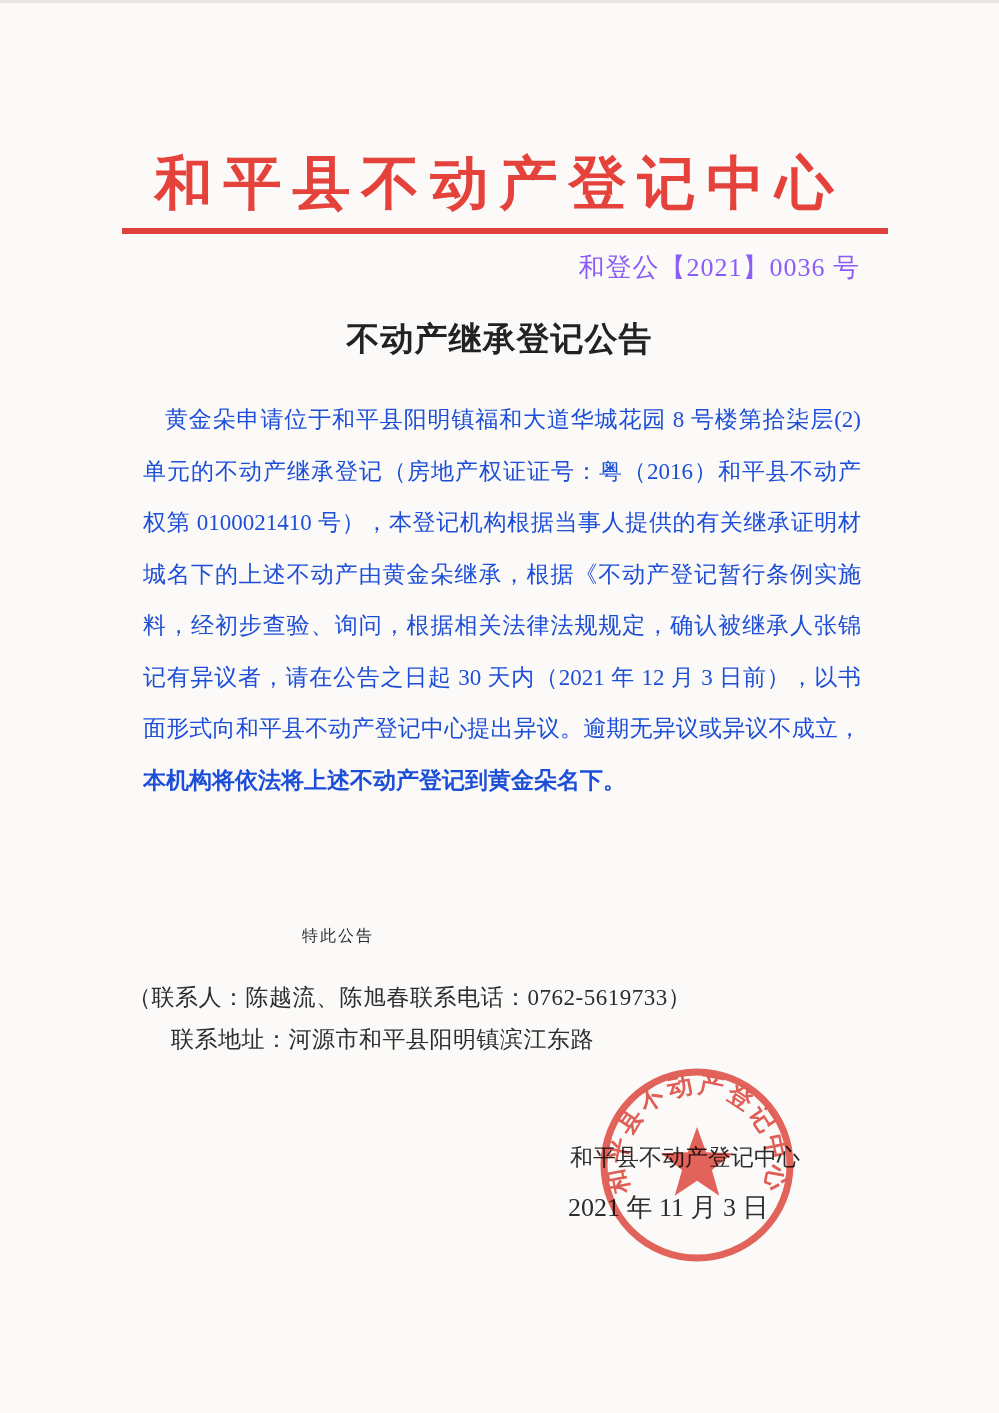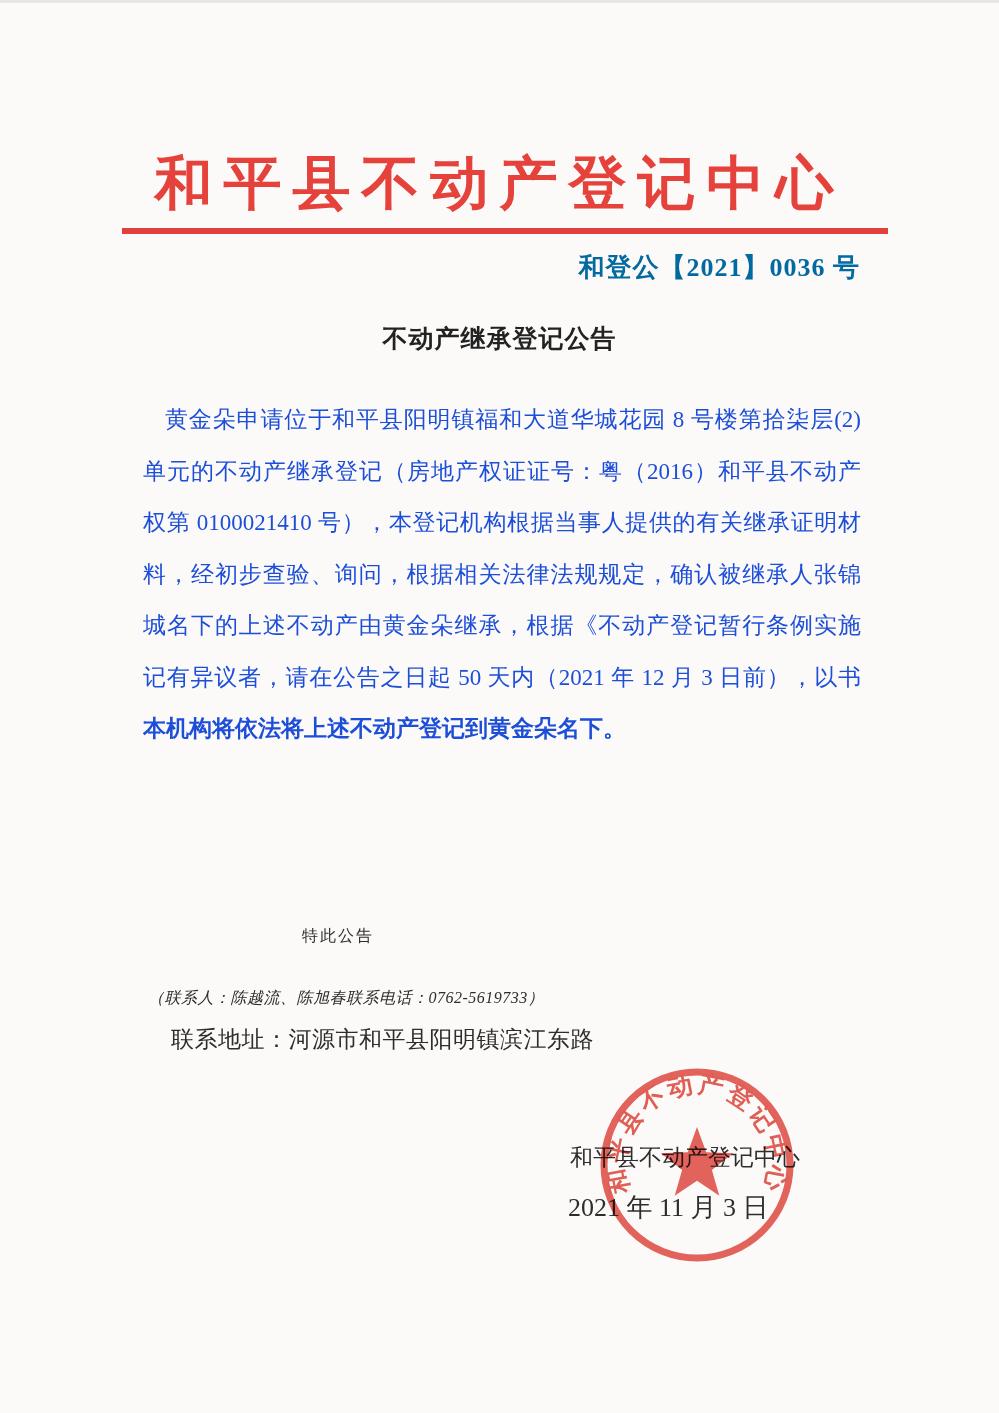--- a/index.html
+++ b/index.html
@@ -31,33 +31,33 @@
     top: 225px; left: 122px;
     width: 766px; height: 6px;
     background: #e0413c;
   }
   .doc-number {
     position: absolute;
     top: 250px;
     right: 139px;
     font-size: 26px;
     line-height: 30px;
-    font-weight: 700;
+    font-weight: 400;
     letter-spacing: 1px;
-    color: #0369a1;
+    color: #8b5cf6;
     white-space: nowrap;
   }
 
   
   .notice-title {
     position: absolute;
     top: 318px; left: 0; right: 0;
     margin: 0;
     text-align: center;
-    font-size: 25px;
+    font-size: 33px;
     line-height: 36px;
     font-weight: bold;
     letter-spacing: 1px;
     color: #222;
     white-space: nowrap;
   }
 
   
   .body-block {
     position: absolute;
@@ -78,25 +78,24 @@
 
   .closing {
     position: absolute;
     top: 919px; left: 302px;
     font-size: 16px; line-height: 28px;
     letter-spacing: 2px;
     white-space: nowrap;
   }
   .contact {
     position: absolute;
-    top: 981px; left: 148px;
-    font-size: 16px; line-height: 28px;
+    top: 981px; left: 128px;
+    font-size: 23px; line-height: 28px;
     letter-spacing: 0.5px;
     white-space: nowrap;
-    font-style: italic;
   }
   .address {
     position: absolute;
     top: 1023px; left: 171px;
     font-size: 23px; line-height: 28px;
     letter-spacing: 0.5px;
     white-space: nowrap;
   }
   .signature {
     position: absolute;
@@ -139,23 +138,24 @@
   <div class="red-rule"></div>
 
   <div class="doc-number">和登公【2021】0036 号</div>
 
   <h1 class="notice-title">不动产继承登记公告</h1>
 
   <div class="body-block">
     <div class="body-line indent">黄金朵申请位于和平县阳明镇福和大道华城花园 8 号楼第拾柒层(2)</div>
     <div class="body-line">单元的不动产继承登记（房地产权证证号：粤（2016）和平县不动产</div>
     <div class="body-line">权第 0100021410 号），本登记机构根据当事人提供的有关继承证明材</div>
+    <div class="body-line">城名下的上述不动产由黄金朵继承，根据《不动产登记暂行条例实施</div>
     <div class="body-line">料，经初步查验、询问，根据相关法律法规规定，确认被继承人张锦</div>
-    <div class="body-line">城名下的上述不动产由黄金朵继承，根据《不动产登记暂行条例实施</div>
-    <div class="body-line">记有异议者，请在公告之日起 50 天内（2021 年 12 月 3 日前），以书</div>
+    <div class="body-line">记有异议者，请在公告之日起 30 天内（2021 年 12 月 3 日前），以书</div>
+    <div class="body-line">面形式向和平县不动产登记中心提出异议。逾期无异议或异议不成立，</div>
     <div class="body-line last">本机构将依法将上述不动产登记到黄金朵名下。</div>
   </div>
 
   <div class="closing">特此公告</div>
 
   <div class="contact">（联系人：陈越流、陈旭春联系电话：0762-5619733）</div>
 
   <div class="address">联系地址：河源市和平县阳明镇滨江东路</div>
 
   <div class="signature">和平县不动产登记中心</div>

